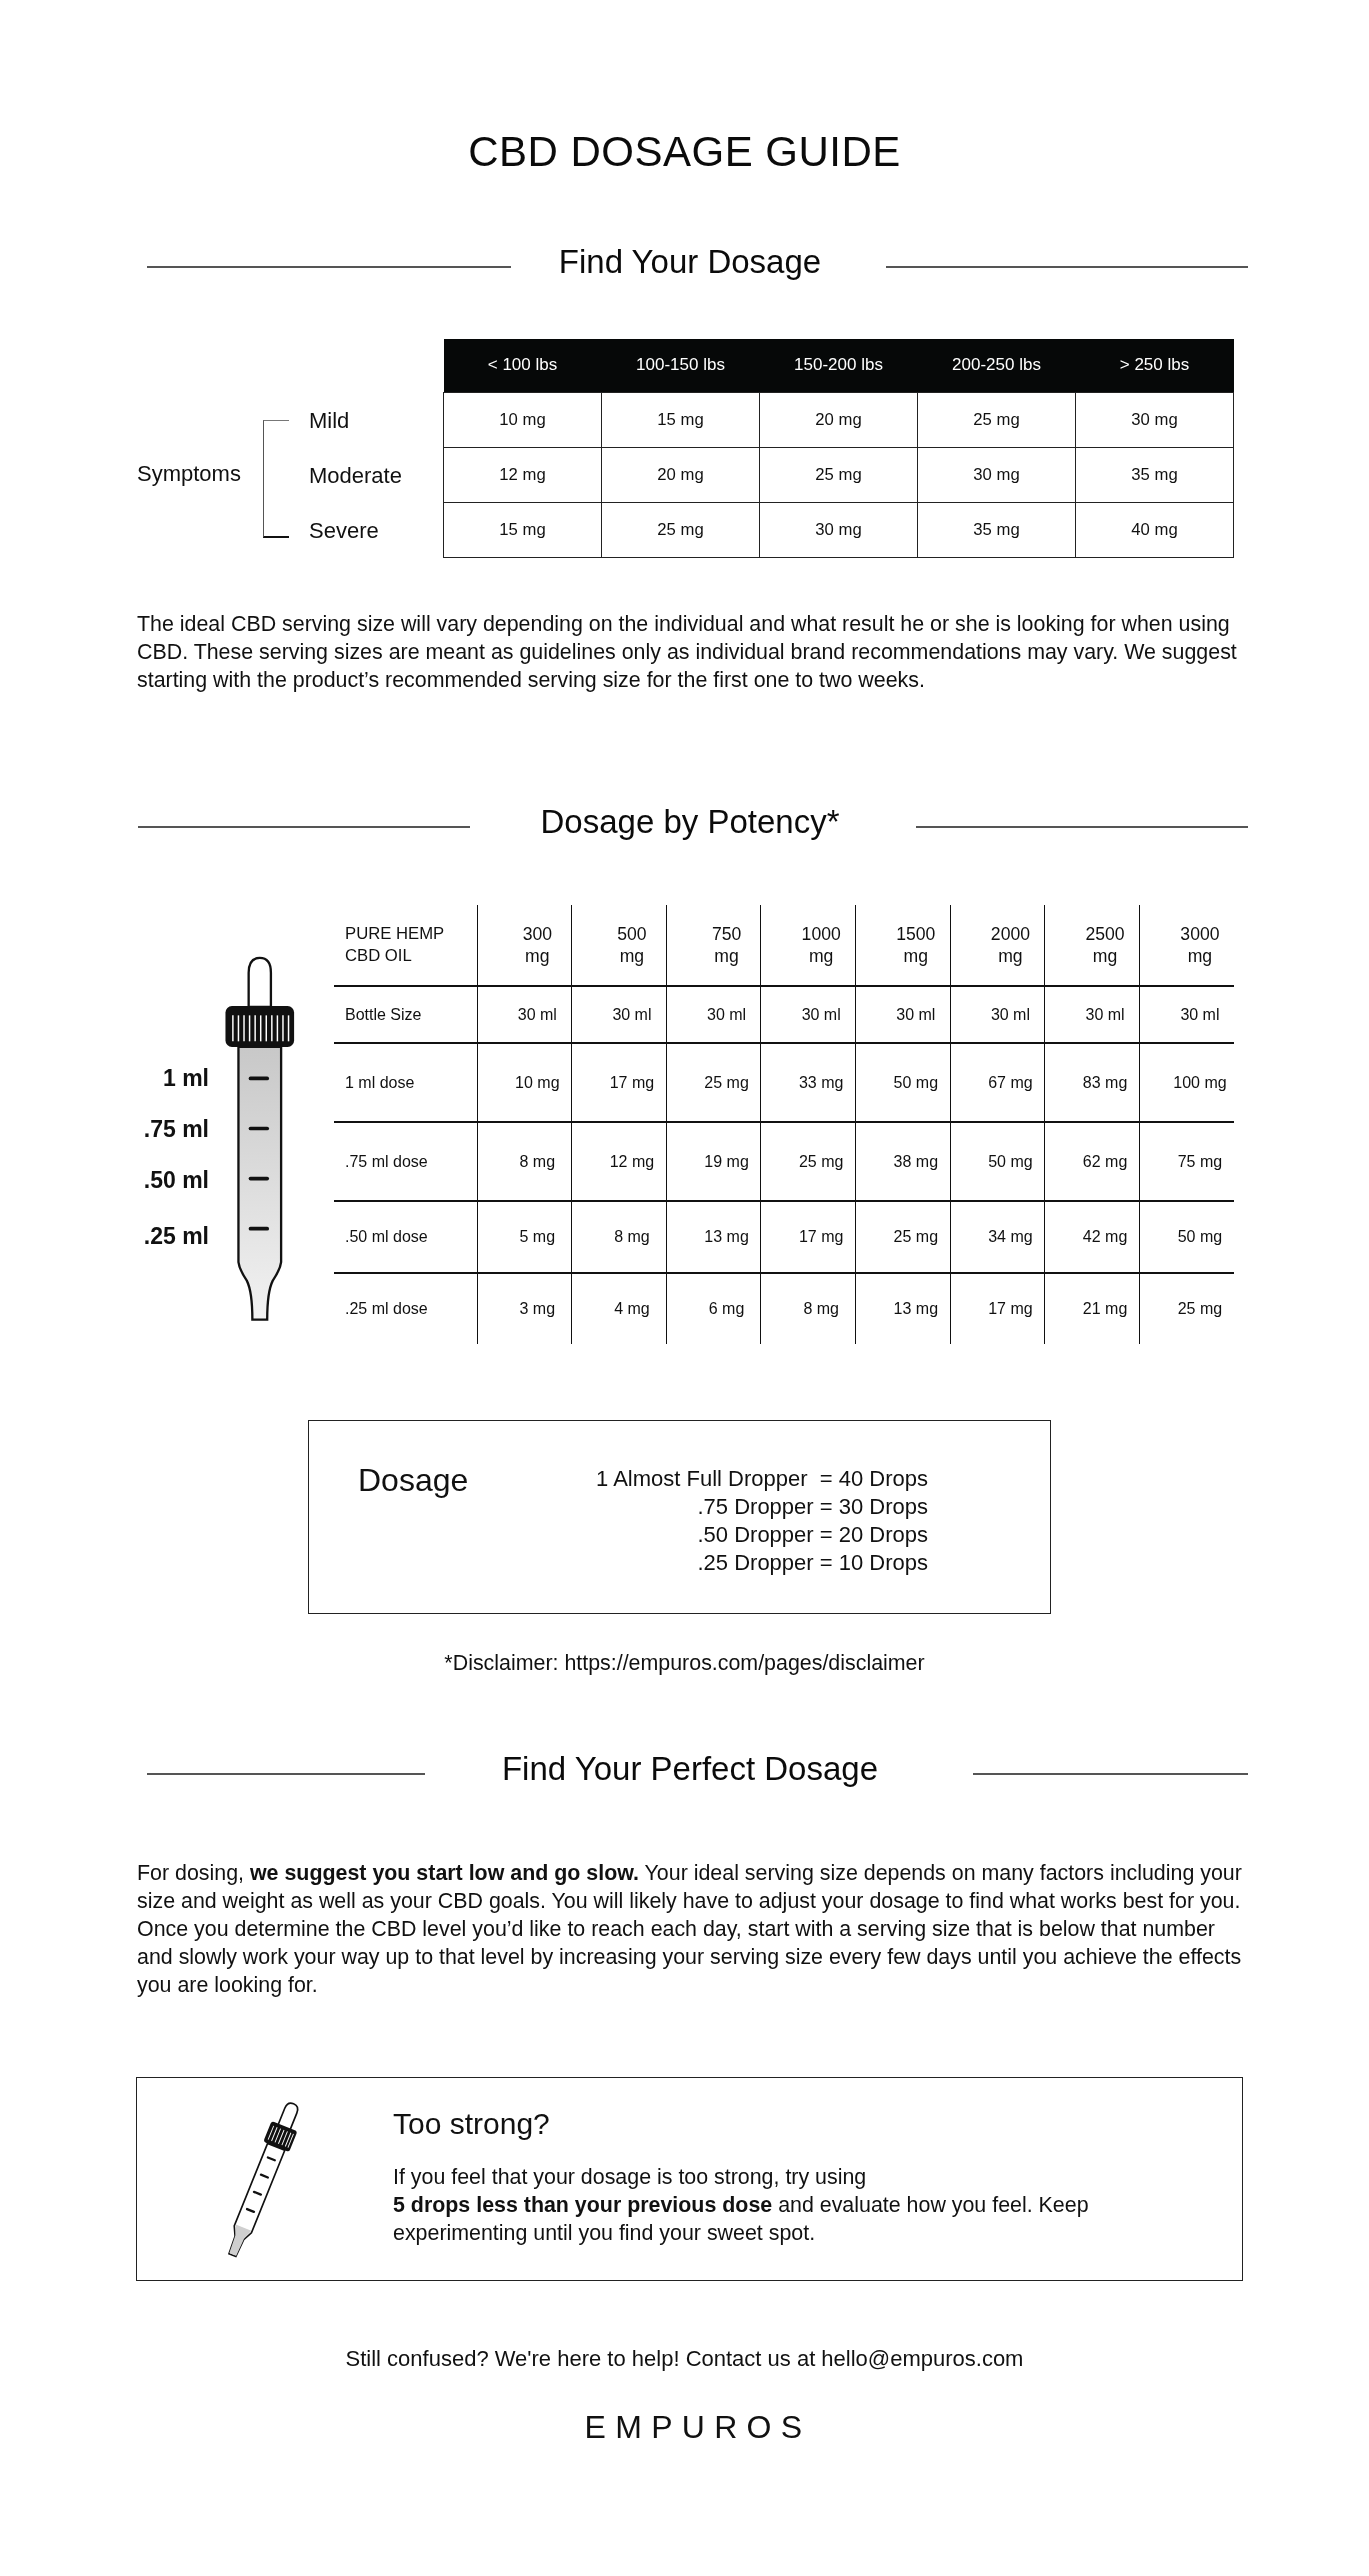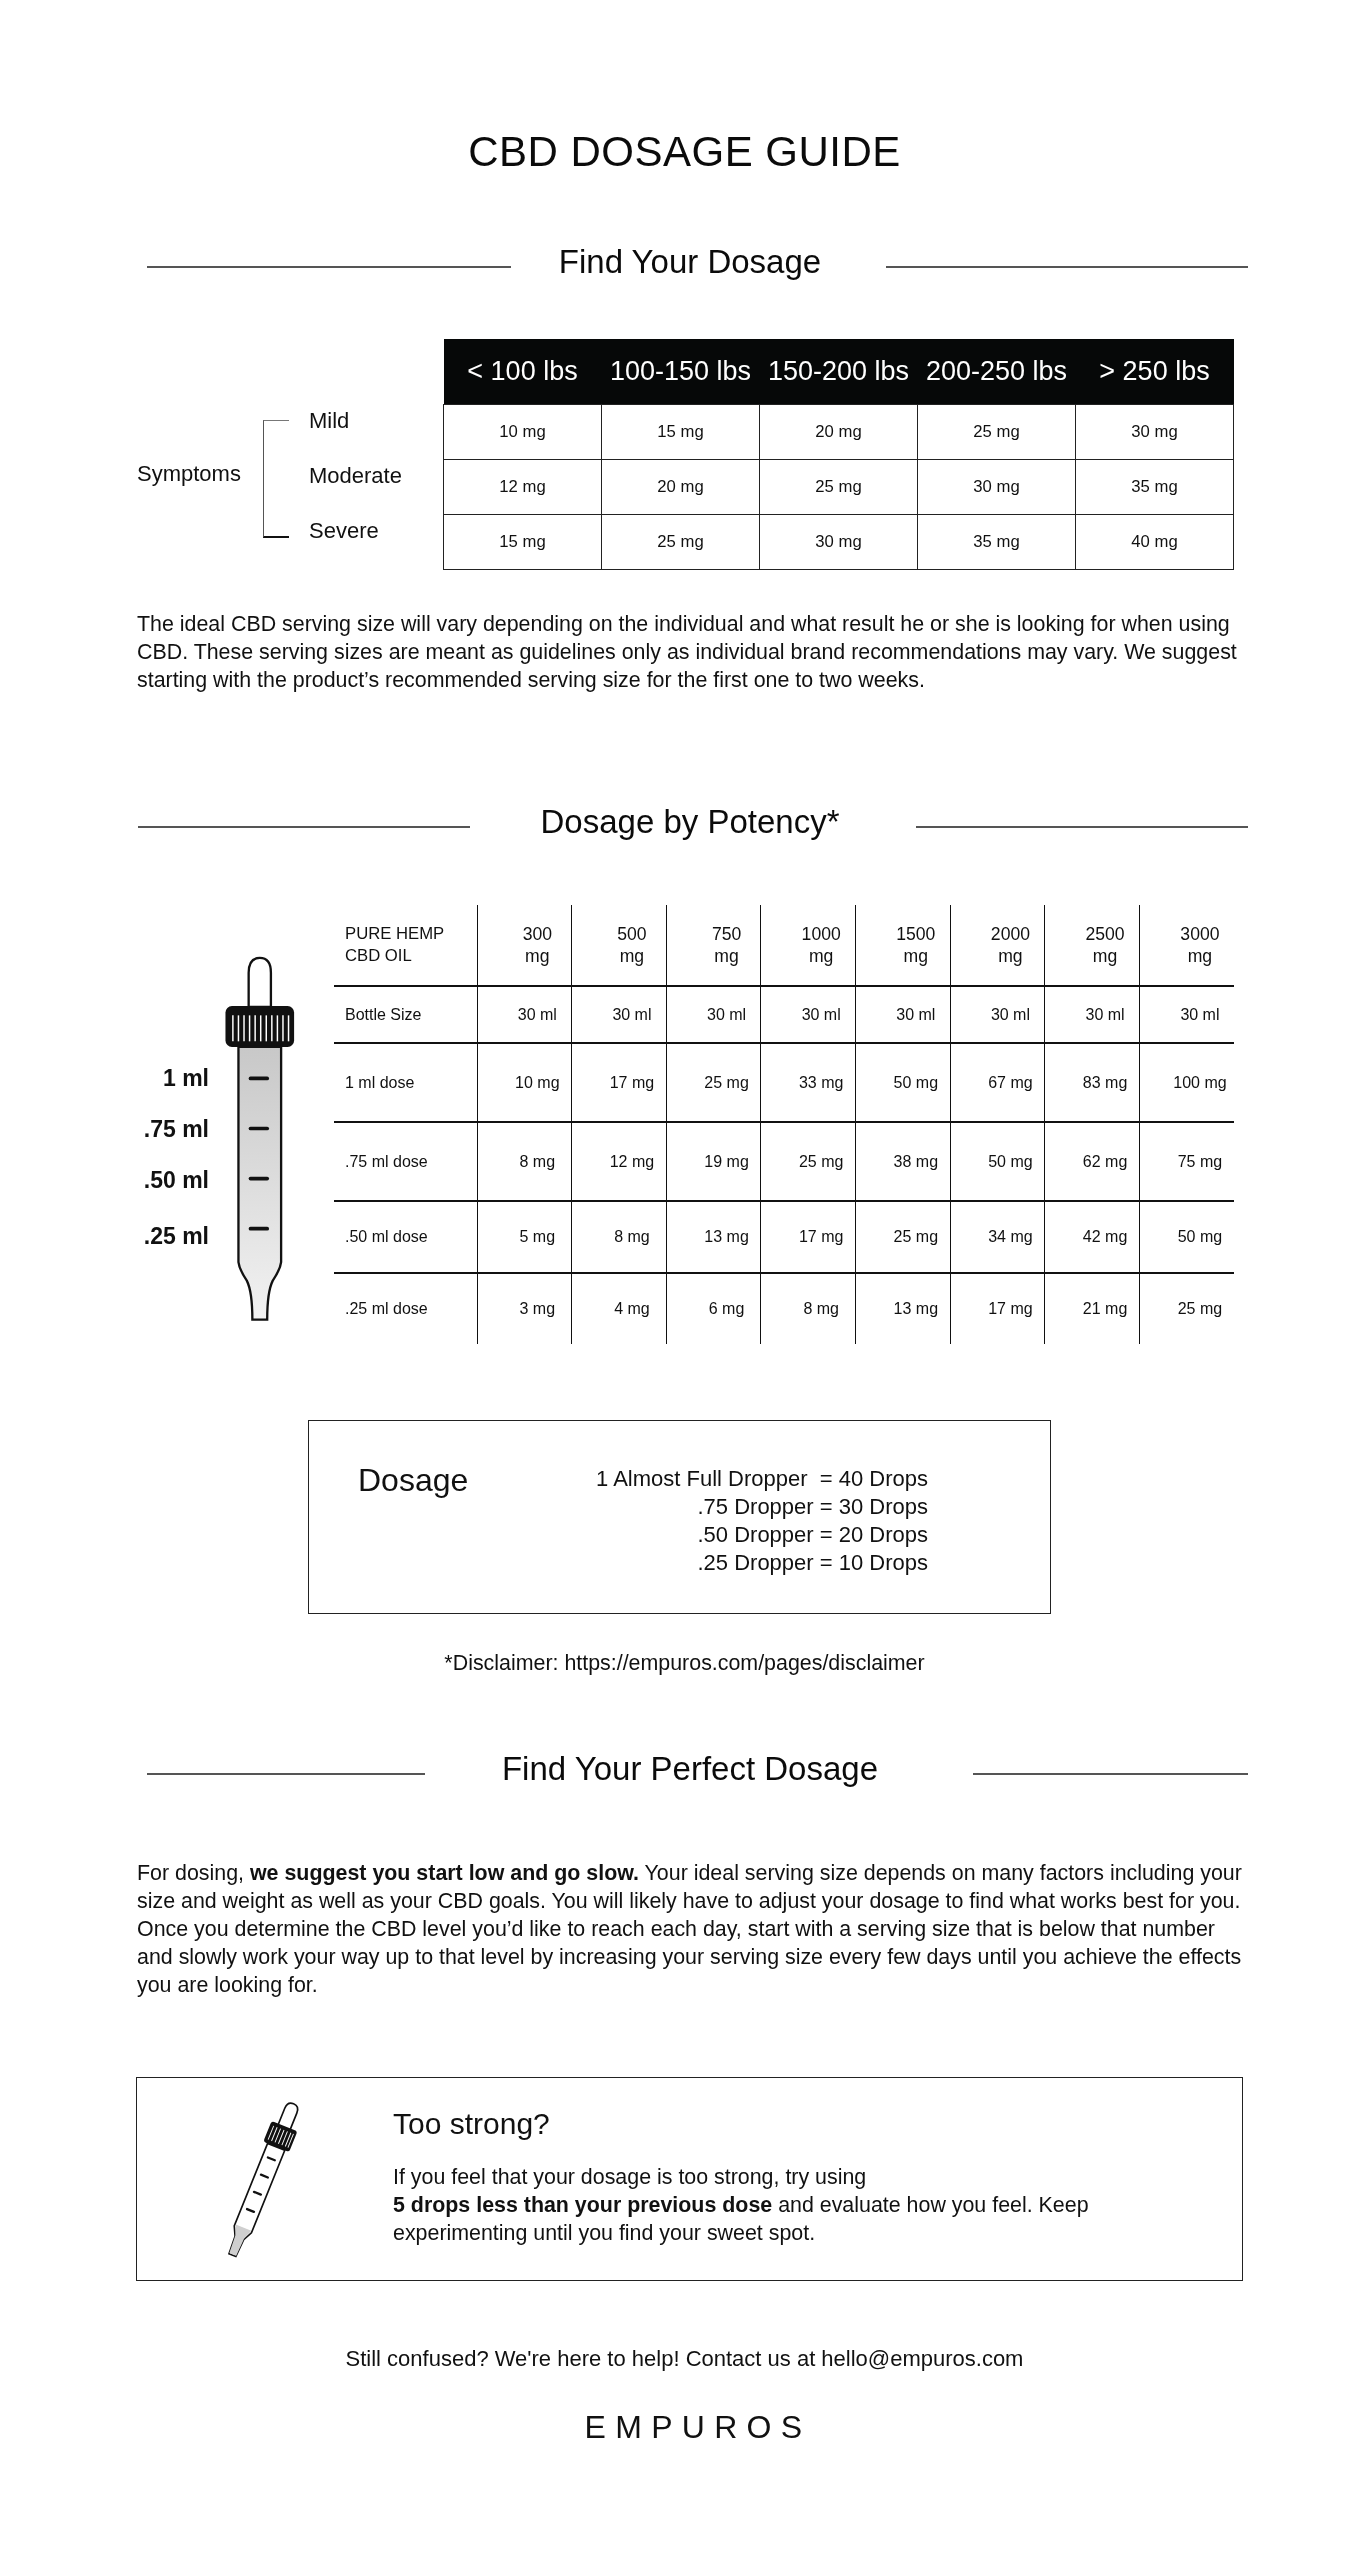--- a/index.html
+++ b/index.html
@@ -8,21 +8,21 @@
   .abs { position: absolute; }
 
   .main-title { top: 128px; left: 0; width: 1369px; text-align: center; font-size: 42px; letter-spacing: 0.5px; color: #0b0b0b; font-weight: normal; }
 
   .sec-head { left: 8px; width: 1364px; height: 46px; }
   .sec-head .line { position: absolute; top: 23px; height: 1.9px; background: #555; }
   .sec-head .label { position: absolute; top: 0; left: 0; width: 100%; text-align: center; font-size: 33px; color: #0b0b0b; }
 
   
   .t1 { top: 339px; left: 443px; width: 791px; border-collapse: collapse; table-layout: fixed; }
-  .t1 th { background: #060808; color: #fff; font-weight: normal; font-size: 27px; height: 65px; }
+  .t1 th { background: #060808; color: #fff; font-weight: normal; font-size: 17px; height: 53px; }
   .t1 td { border: 1.9px solid #222; text-align: center; font-size: 16.7px; height: 55px; background: #fff; }
   .symptoms { top: 461px; left: 137px; font-size: 22px; }
   .bracket { top: 420px; left: 263px; width: 26px; height: 118px; border-left: 1.9px solid #555; border-top: 1.9px solid #777; border-bottom: 2.8px solid #111; }
   .sev { left: 309px; font-size: 22px; }
 
   .para { left: 137px; width: 1105px; font-size: 21.4px; line-height: 28px; color: #111; }
 
   
   .t2 { top: 905px; left: 334px; width: 900px; border-collapse: collapse; table-layout: fixed; }
   .t2 td, .t2 th { text-align: center; font-size: 16px; font-weight: normal; }

